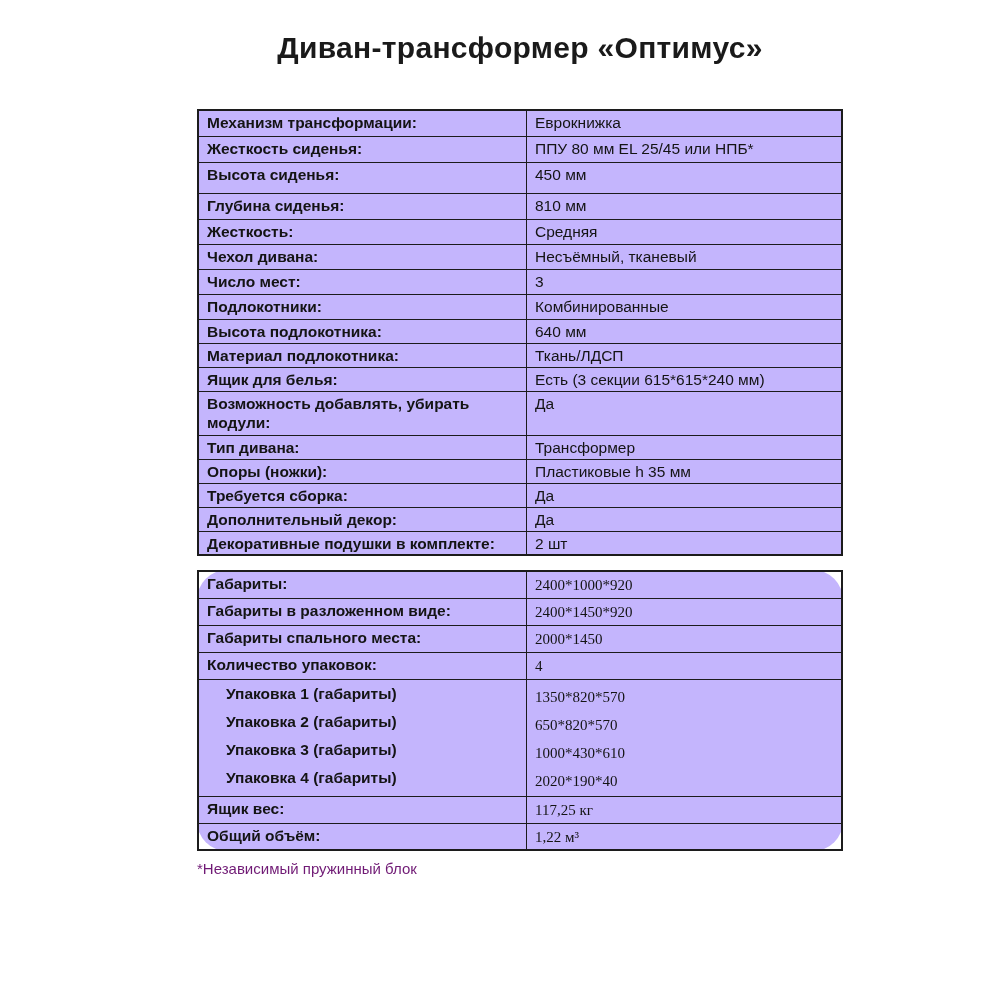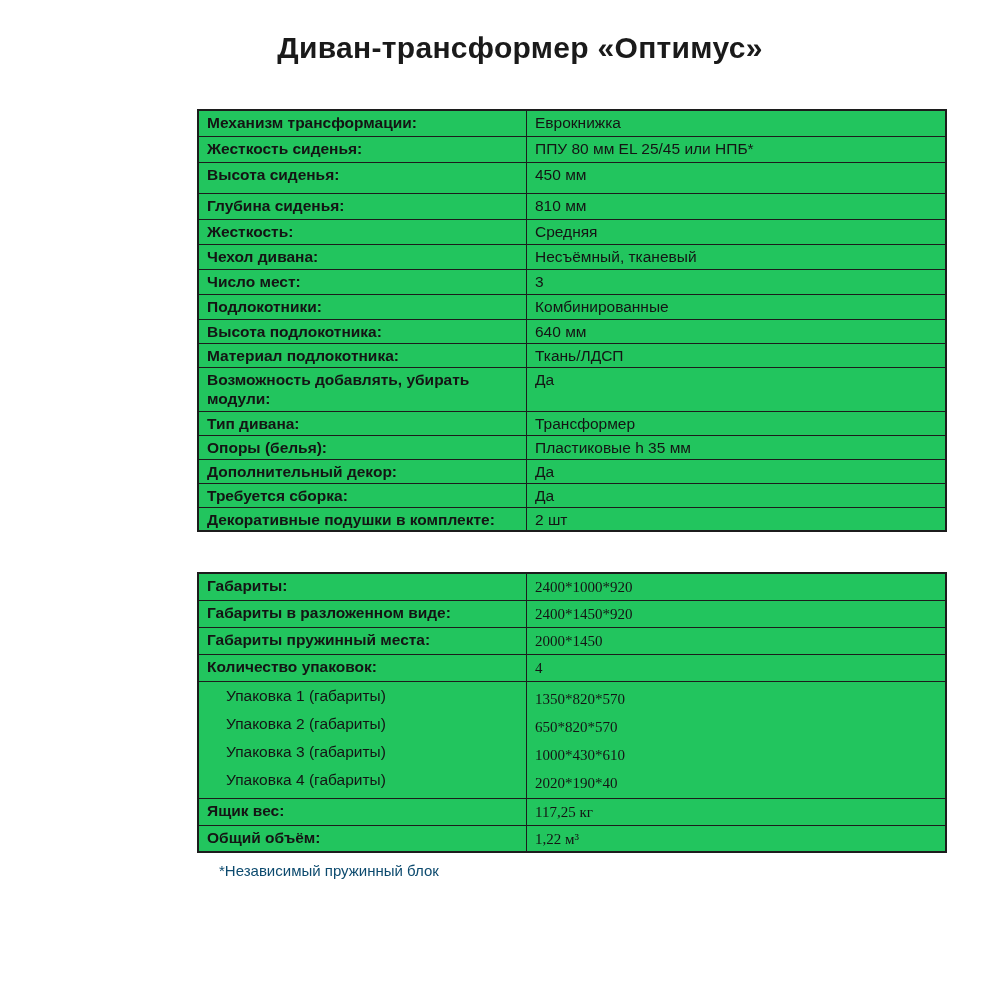--- a/index.html
+++ b/index.html
@@ -7,38 +7,38 @@
     width:1000px;height:1000px;background:#ffffff;
     font-family:"Liberation Sans",sans-serif;color:#141414;
     position:relative;overflow:hidden;
   }
   .container{width:646px;margin-left:197px;}
   .title{
     text-align:center;font-size:30px;font-weight:600;color:#1a1a1a;
     margin:30px 0 0 0;padding:0;letter-spacing:0.3px;line-height:1.2;
   }
   table{
-    border-collapse:collapse;width:750px;table-layout:fixed;
-    border:2px solid #1c1c1c;background:#22c55e;
+    border-collapse:collapse;width:646px;table-layout:fixed;
+    border:2px solid #1c1c1c;background:#c4b5fd;
   }
   .spec-table{margin-top:43px;}
-  .dims-table{margin-top:40px;}
+  .dims-table{margin-top:14px;border-radius:30px;}
   td{
     border:1px solid #1c1c1c;vertical-align:top;
     padding:2px 6px 1px 8px;font-size:15.5px;line-height:1.28;
     overflow:hidden;word-wrap:break-word;
   }
   td.lbl{font-weight:bold;width:313px;}
   td.val{}
   .dims-table td.val{font-family:"Liberation Serif",serif;font-size:15px;padding-top:4px;}
   td.pkgcell{padding:0;}
-  .pkgline{height:28px;display:flex;align-items:center;padding-left:27px;font-weight:normal;font-size:15.5px;}
+  .pkgline{height:28px;display:flex;align-items:center;padding-left:27px;font-weight:bold;font-size:15.5px;}
   .pkgval{height:28px;display:flex;align-items:center;padding-left:8px;font-family:"Liberation Serif",serif;font-size:15px;font-weight:normal;}
   .footnote{
-    margin-top:9px;font-size:15px;color:#0c4a6e;font-weight:normal;margin-left:22px;
+    margin-top:9px;font-size:15px;color:#701a75;font-weight:normal;
   }
 </style>
 </head>
 <body>
 
 <div class="container">
 
   <h1 class="title">Диван-трансформер «Оптимус»</h1>
 
   <table class="spec-table">
@@ -76,59 +76,63 @@
           <td class="val">Комбинированные</td>
         </tr>
       <tr style="height:24px">
           <td class="lbl">Высота подлокотника:</td>
           <td class="val">640 мм</td>
         </tr>
       <tr style="height:24px">
           <td class="lbl">Материал подлокотника:</td>
           <td class="val">Ткань/ЛДСП</td>
         </tr>
+      <tr style="height:24px">
+          <td class="lbl">Ящик для белья:</td>
+          <td class="val">Есть (3 секции 615*615*240 мм)</td>
+        </tr>
       <tr style="height:44px">
           <td class="lbl">Возможность добавлять, убирать модули:</td>
           <td class="val">Да</td>
         </tr>
       <tr style="height:24px">
           <td class="lbl">Тип дивана:</td>
           <td class="val">Трансформер</td>
         </tr>
       <tr style="height:24px">
-          <td class="lbl">Опоры (белья):</td>
+          <td class="lbl">Опоры (ножки):</td>
           <td class="val">Пластиковые h 35 мм</td>
         </tr>
       <tr style="height:24px">
-          <td class="lbl">Дополнительный декор:</td>
+          <td class="lbl">Требуется сборка:</td>
           <td class="val">Да</td>
         </tr>
       <tr style="height:24px">
-          <td class="lbl">Требуется сборка:</td>
+          <td class="lbl">Дополнительный декор:</td>
           <td class="val">Да</td>
         </tr>
       <tr style="height:23px">
           <td class="lbl">Декоративные подушки в комплекте:</td>
           <td class="val">2 шт</td>
         </tr>
     </tbody>
   </table>
 
   <table class="dims-table">
     <tbody>
       <tr style="height:27px">
           <td class="lbl">Габариты:</td>
           <td class="val">2400*1000*920</td>
         </tr>
       <tr style="height:27px">
           <td class="lbl">Габариты в разложенном виде:</td>
           <td class="val">2400*1450*920</td>
         </tr>
       <tr style="height:27px">
-          <td class="lbl">Габариты пружинный места:</td>
+          <td class="lbl">Габариты спального места:</td>
           <td class="val">2000*1450</td>
         </tr>
       <tr style="height:27px">
           <td class="lbl">Количество упаковок:</td>
           <td class="val">4</td>
         </tr>
       <tr>
         <td class="lbl pkgcell">
           <div class="pkgline">Упаковка 1 (габариты)</div>
           <div class="pkgline">Упаковка 2 (габариты)</div>

